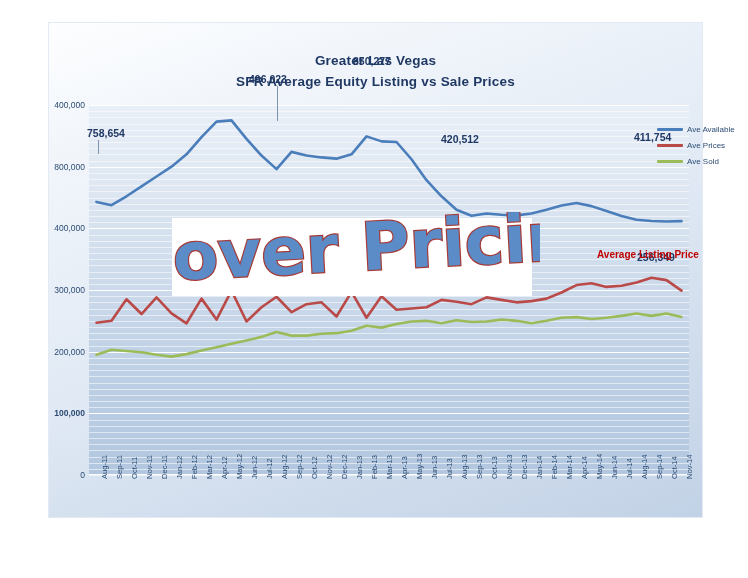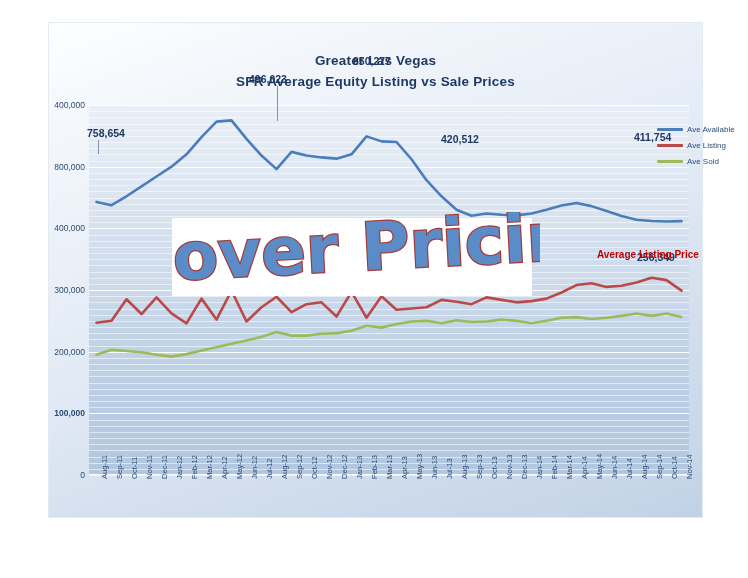--- a/index.html
+++ b/index.html
@@ -211,21 +211,21 @@
         <div class="xtick" style="left: 595.5px;">Nov-14</div>
       </div>
 
     <div id="legend">
         <div class="leg-row">
           <span class="leg-swatch" style="background: rgb(74, 126, 187);"></span>
           <span class="leg-label">Ave Available</span>
         </div>
         <div class="leg-row">
           <span class="leg-swatch" style="background: rgb(185, 74, 72);"></span>
-          <span class="leg-label">Ave Listing</span>
+          <span class="leg-label">Ave Prices</span>
         </div>
         <div class="leg-row">
           <span class="leg-swatch" style="background: rgb(155, 187, 89);"></span>
           <span class="leg-label">Ave Sold</span>
         </div>
       </div>
 
     <div class="callout" style="left:38px;top:104px;">758,654</div>
     <div class="leader" style="left:49px;top:117px;height:14px;"></div>
 

